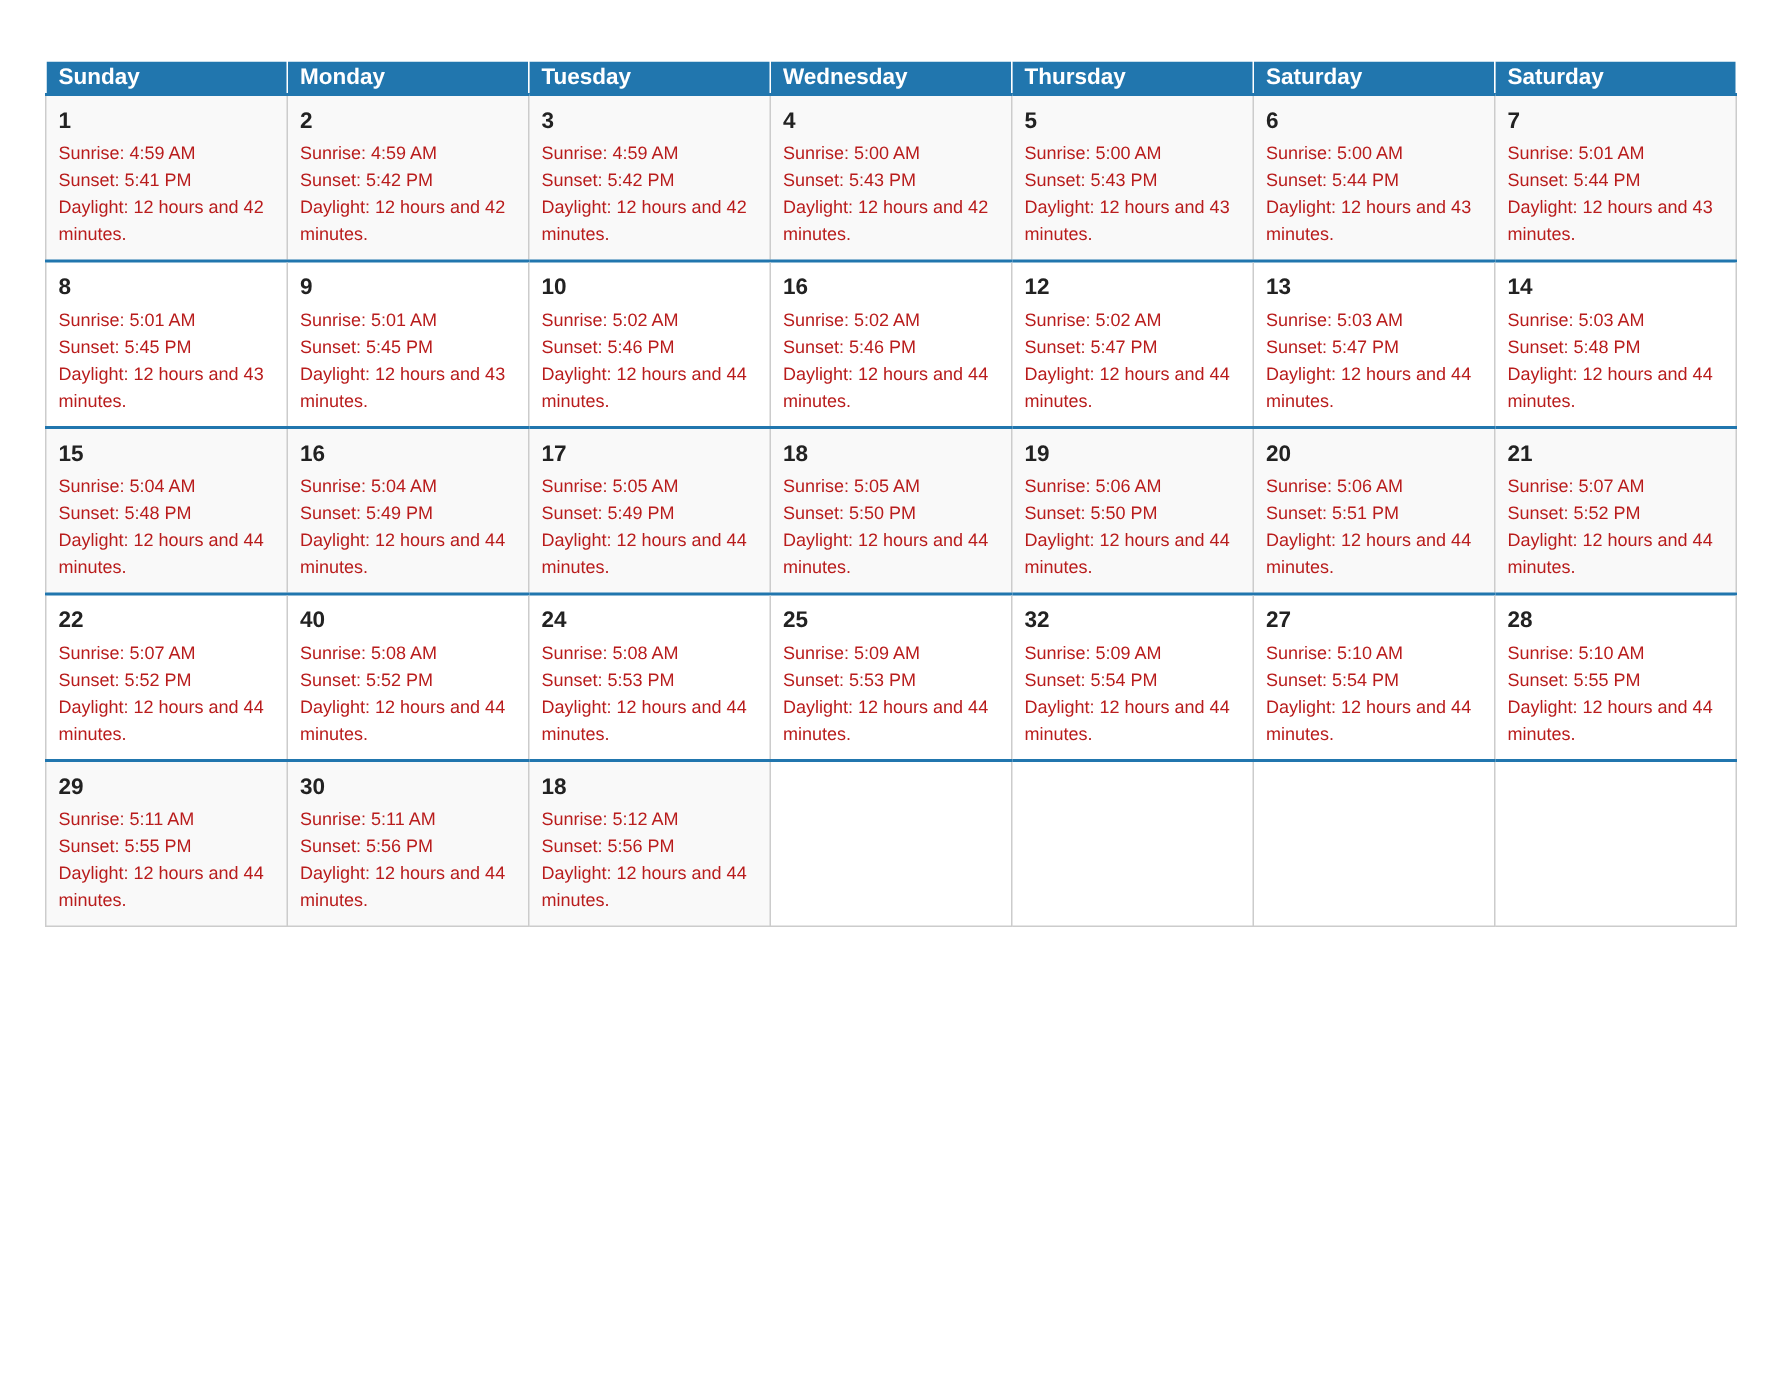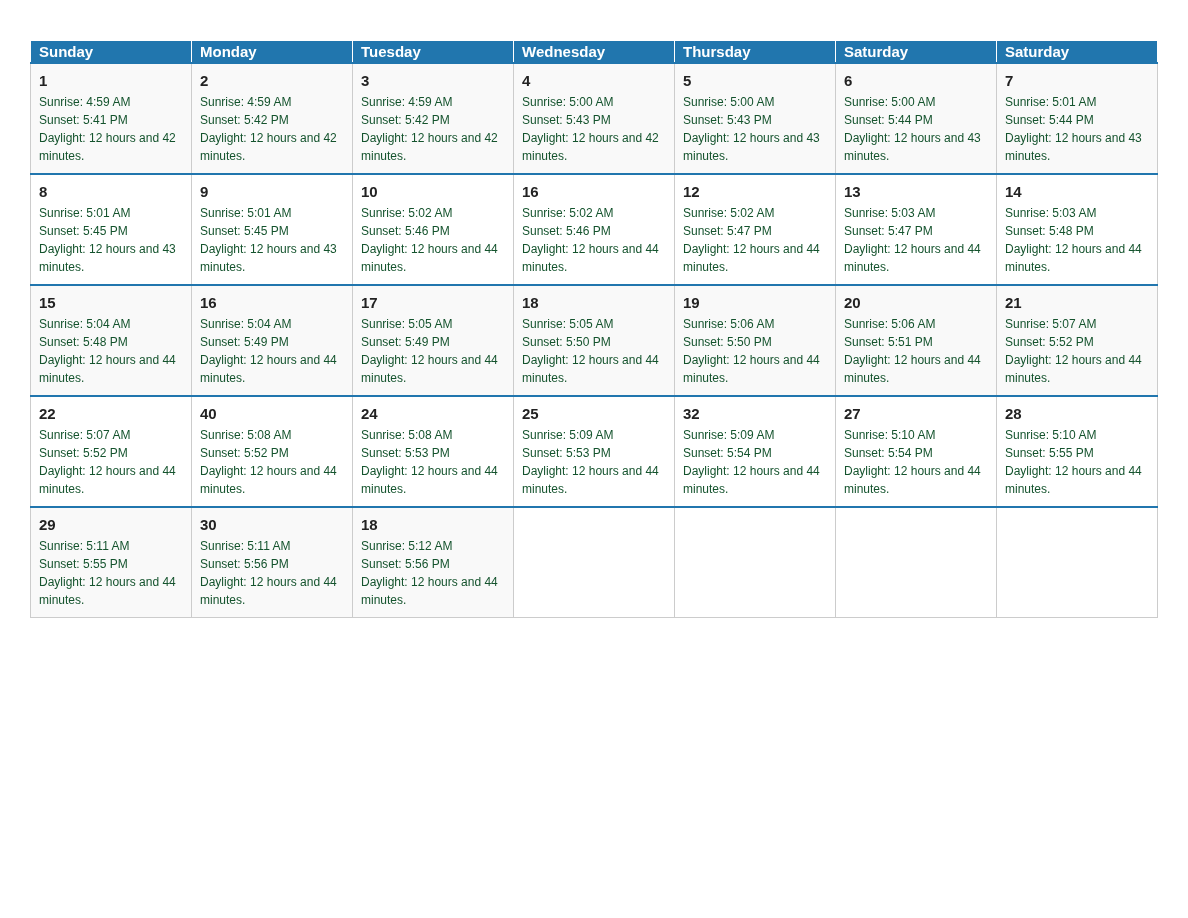--- a/index.html
+++ b/index.html
@@ -55,21 +55,21 @@
       min-height: 90px;
     }
     .day-number {
       font-size: 15px;
       font-weight: bold;
       color: #222;
       margin-bottom: 4px;
     }
     .day-info {
       font-size: 12px;
-      color: #14532d;
+      color: #b91c1c;
       line-height: 1.5;
     }
     .calendar tbody tr:nth-child(odd) td {
       background: #f9f9f9;
     }
     .calendar tbody tr:nth-child(even) td {
       background: #fff;
     }
     .empty-cell {
       background: #fff !important;

